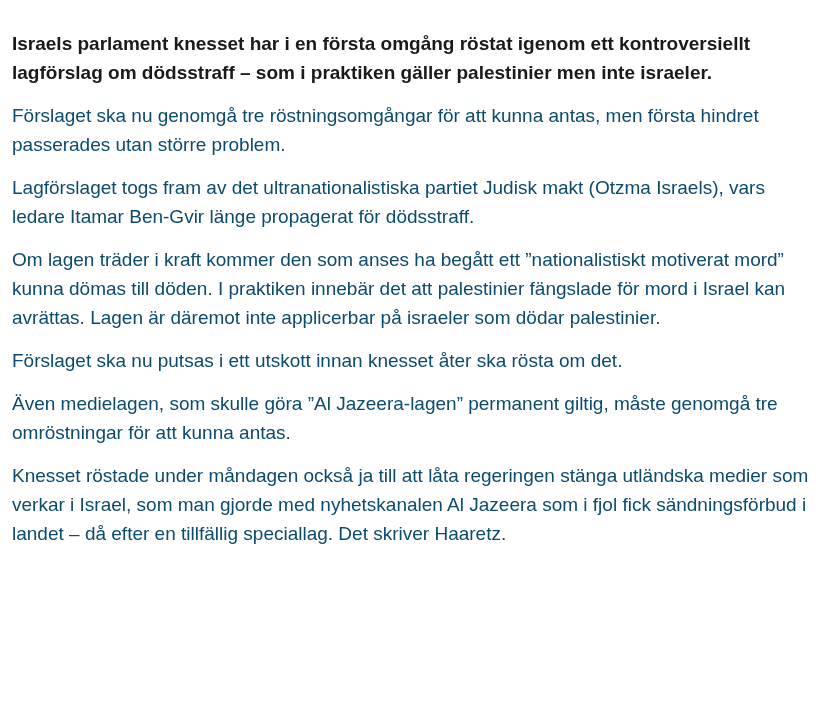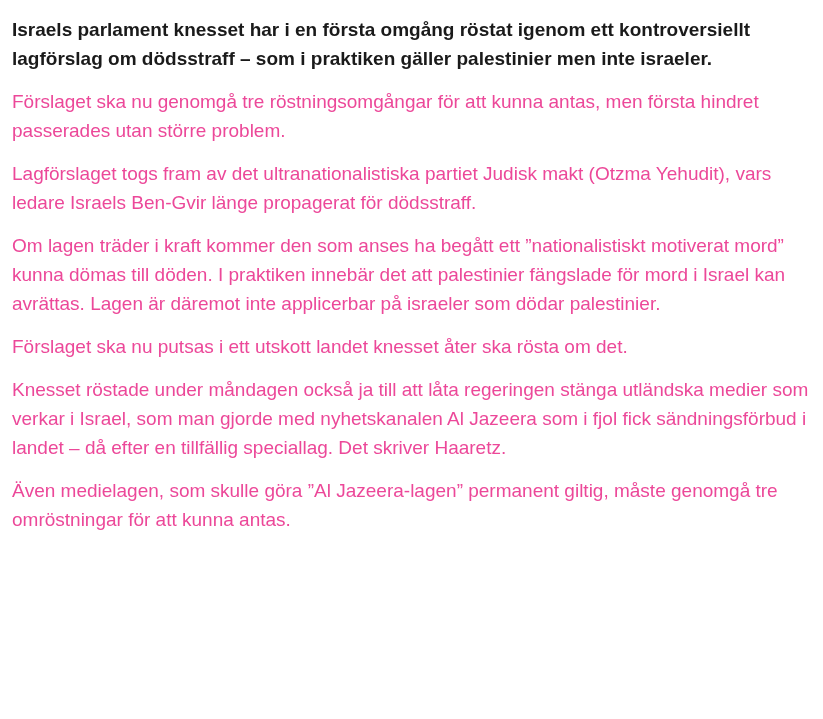--- a/index.html
+++ b/index.html
@@ -11,36 +11,36 @@
     width: 823px;
     box-sizing: border-box;
     padding: 2px 6px 0 12px;
     font-family: "Liberation Sans", "DejaVu Sans", sans-serif;
     background: #ffffff;
   }
   .article p {
     font-size: 19px;
     line-height: 29px;
     margin: 14px 0;
-    color: #ec4899;
+    color: #0c4a6e;
     letter-spacing: 0;
     word-spacing: 0;
   }
   .article p.lead {
     font-weight: 700;
     color: #1a1a1a;
   }
   .article p:first-child {
-    margin-top: 13px;
+    margin-top: 27px;
   }
 </style>
 </head>
 <body>
 
 <article class="article">
   <p class="lead">Israels parlament knesset har i en första omgång röstat igenom ett kontroversiellt lagförslag om dödsstraff – som i praktiken gäller palestinier men inte israeler.</p>
   <p>Förslaget ska nu genomgå tre röstningsomgångar för att kunna antas, men första hindret passerades utan större problem.</p>
-  <p>Lagförslaget togs fram av det ultranationalistiska partiet Judisk makt (Otzma Yehudit), vars ledare Israels Ben-Gvir länge propagerat för dödsstraff.</p>
+  <p>Lagförslaget togs fram av det ultranationalistiska partiet Judisk makt (Otzma Israels), vars ledare Itamar Ben-Gvir länge propagerat för dödsstraff.</p>
   <p>Om lagen träder i kraft kommer den som anses ha begått ett ”nationalistiskt motiverat mord” kunna dömas till döden. I praktiken innebär det att palestinier fängslade för mord i Israel kan avrättas. Lagen är däremot inte applicerbar på israeler som dödar palestinier.</p>
-  <p>Förslaget ska nu putsas i ett utskott landet knesset åter ska rösta om det.</p>
+  <p>Förslaget ska nu putsas i ett utskott innan knesset åter ska rösta om det.</p>
+  <p>Även medielagen, som skulle göra ”Al Jazeera-lagen” permanent giltig, måste genomgå tre omröstningar för att kunna antas.</p>
   <p>Knesset röstade under måndagen också ja till att låta regeringen stänga utländska medier som verkar i Israel, som man gjorde med nyhetskanalen Al Jazeera som i fjol fick sändningsförbud i landet – då efter en tillfällig speciallag. Det skriver Haaretz.</p>
-  <p>Även medielagen, som skulle göra ”Al Jazeera-lagen” permanent giltig, måste genomgå tre omröstningar för att kunna antas.</p>
 </article>
 
 </body></html>

